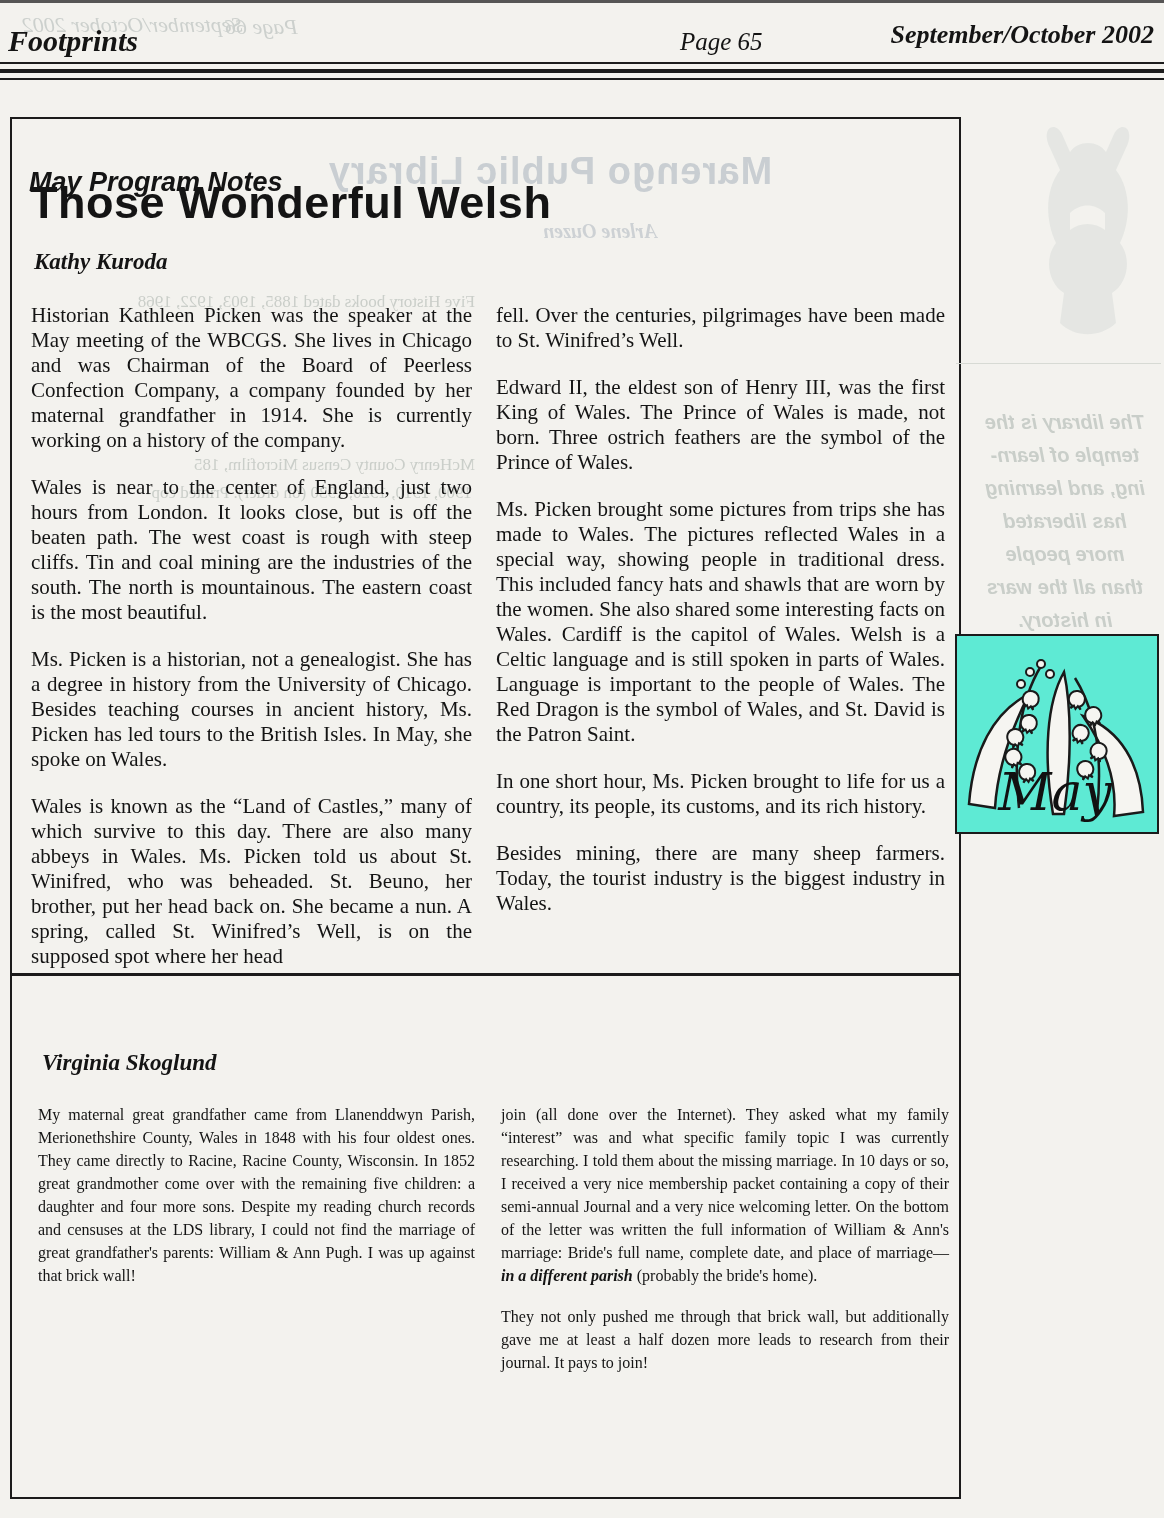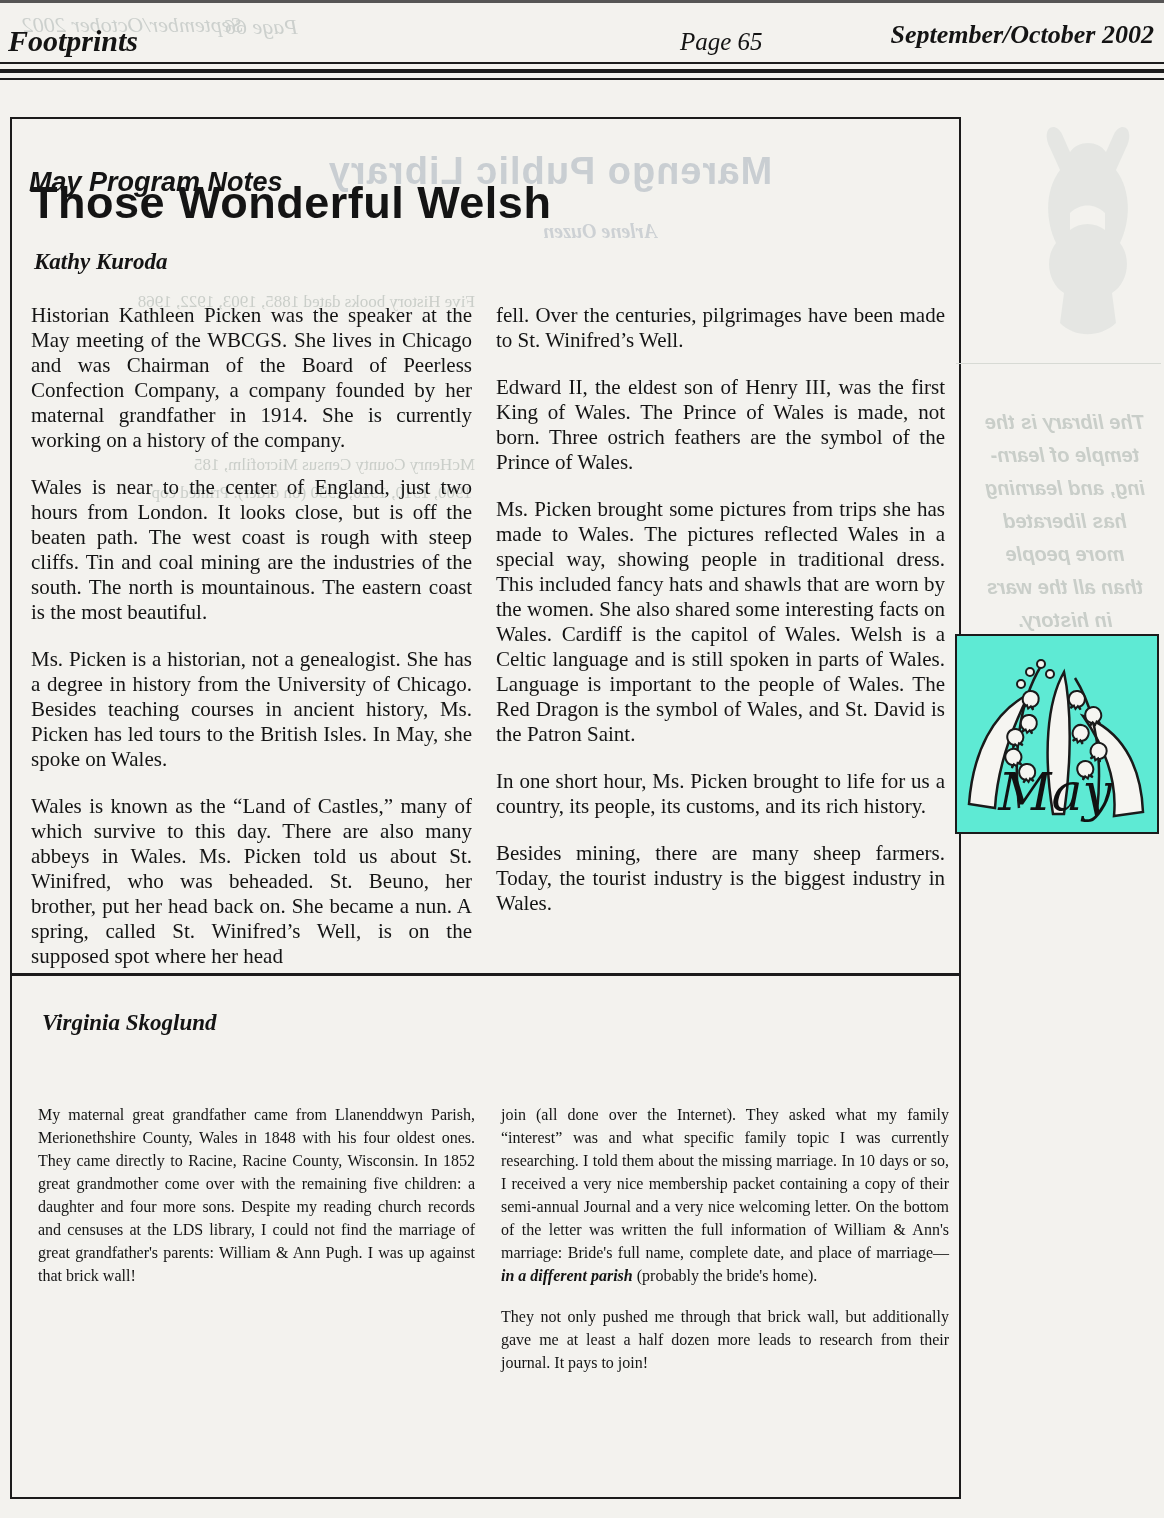--- a/index.html
+++ b/index.html
@@ -30,21 +30,21 @@
   
   .kicker{left:29px;top:141px;font-family:"Liberation Sans",sans-serif;font-size:27px;font-weight:bold;font-style:italic;margin-top:26px;}
   .title1{left:30px;top:177px;font-family:"Liberation Sans",sans-serif;font-size:45px;font-weight:bold;letter-spacing:.5px;}
   .author{font-size:23px;font-weight:bold;font-style:italic;}
   .author1{left:34px;top:249px;}
   .colbody p{margin:0 0 22px 0;font-size:21px;line-height:25px;text-align:justify;}
   .a1-left{left:31px;top:303px;width:441px;}
   .a1-right{left:496px;top:303px;width:449px;}
   
   .title2{left:36px;top:995px;font-family:"Liberation Sans",sans-serif;font-size:32px;font-weight:bold;letter-spacing:.3px;}
-  .author2{left:42px;top:1010px;}
+  .author2{left:42px;top:1050px;}
   .colbody2 p{margin:0 0 18px 0;font-size:16px;line-height:23px;text-align:justify;}
   .a2-left{left:38px;top:1103px;width:437px;}
   .a2-right{left:501px;top:1103px;width:448px;}
   .em{font-style:italic;font-weight:bold;}
   
   .margin-line{left:956px;top:363px;width:205px;height:1px;background:#d7dad4;}
   .quote-block{left:975px;top:406px;width:180px;text-align:center;
     font-family:"Liberation Sans",sans-serif;font-weight:bold;font-style:italic;
     font-size:20px;line-height:33px;color:#c9cec9;}
   .quote-attr{left:1000px;top:640px;width:130px;text-align:center;

